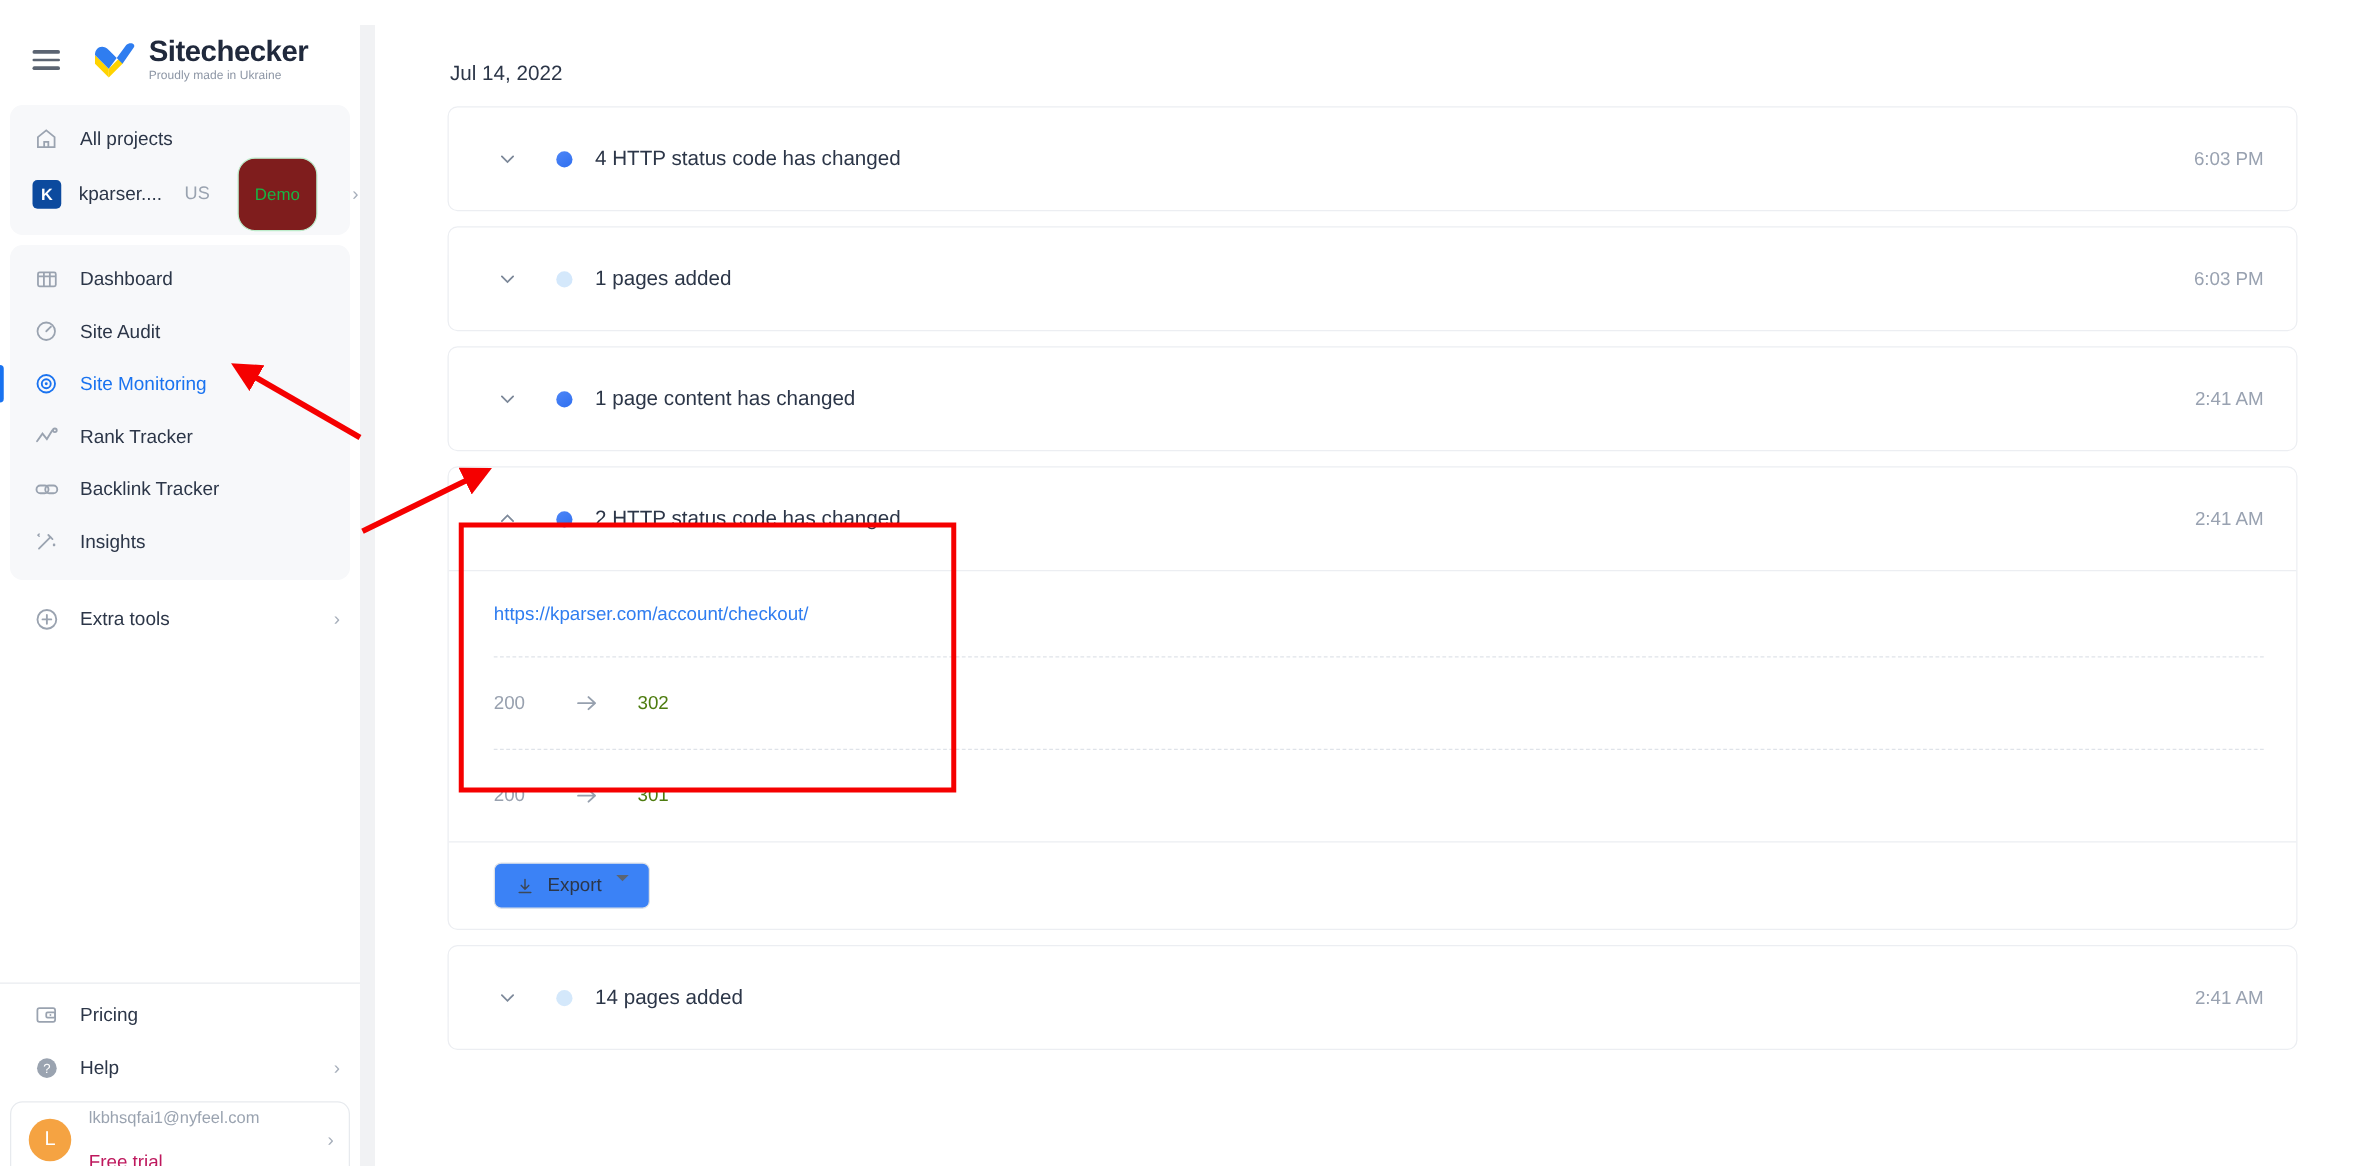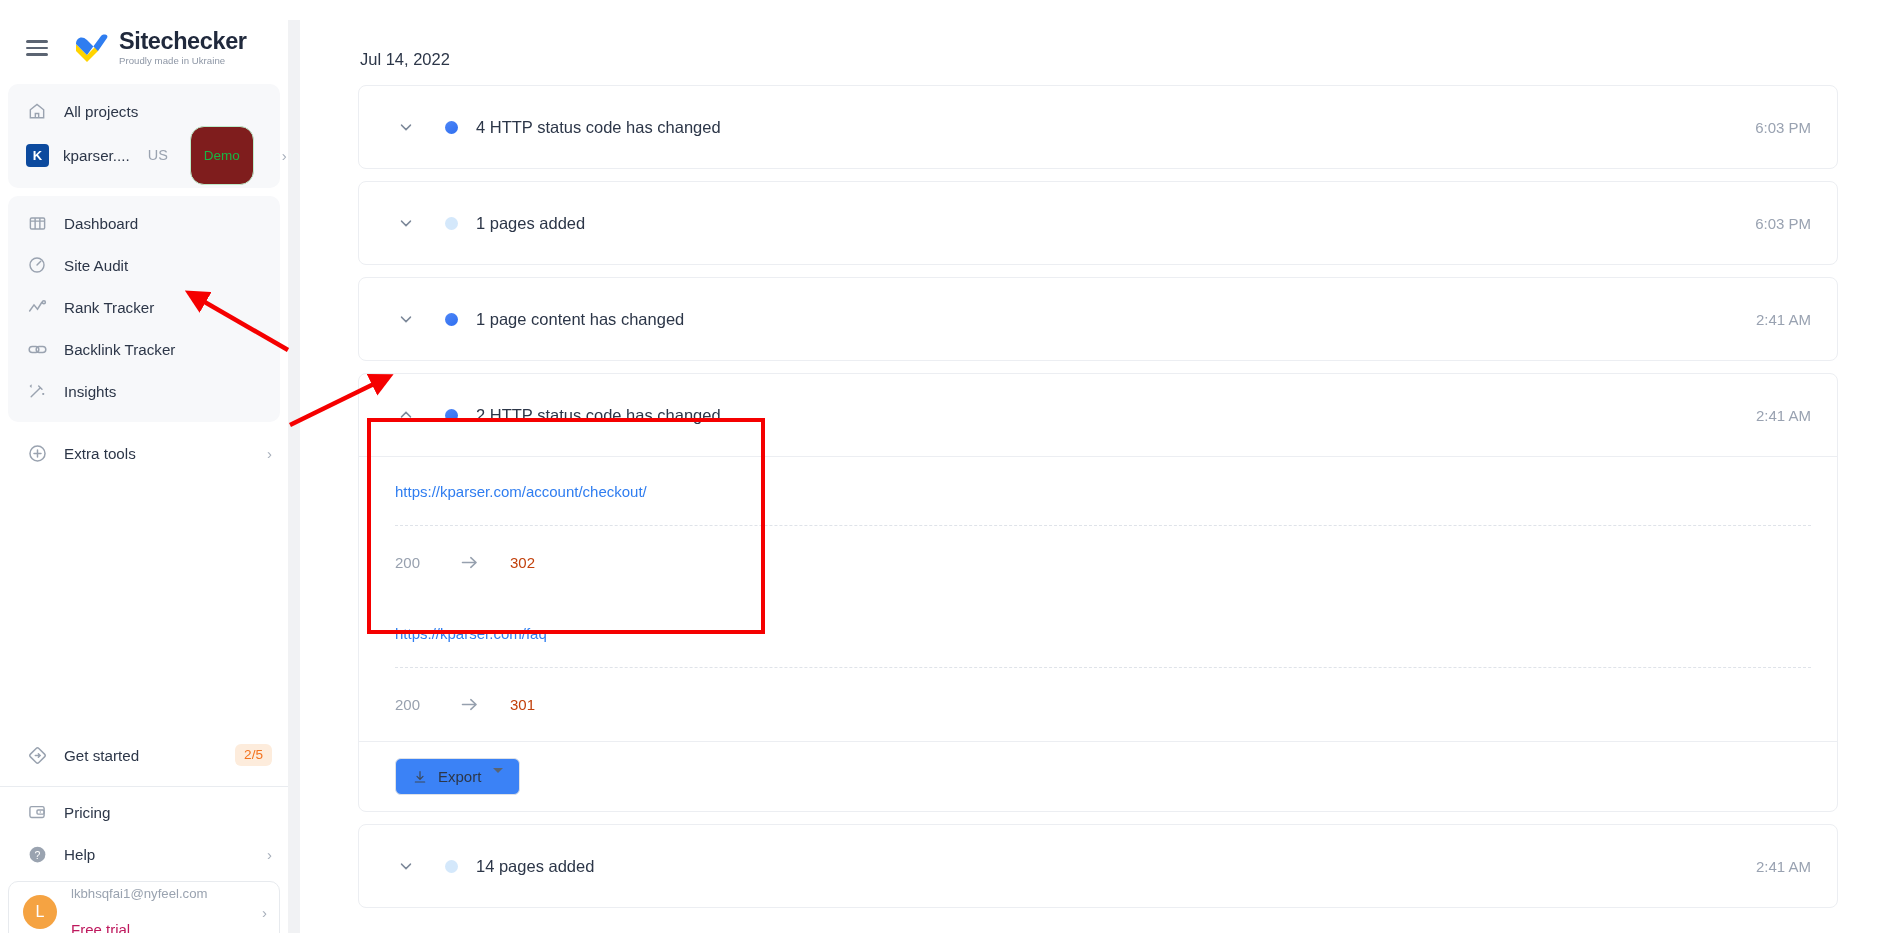--- a/index.html
+++ b/index.html
@@ -117,21 +117,21 @@
   .row-time { margin-left: auto; font-size: 15px; color: #99a2b1; }
 
   .card-body { border-top: 1px solid #eceef2; padding: 0 26px 0 0; }
   .detail-block { padding: 0 0 0 36px; }
   .det-url {
     font-size: 15px; color: #2f7df0; padding: 26px 0 25px 0; cursor: pointer;
   }
   .det-sep { height: 0; border-top: 1px dashed #dfe3e9; }
   .det-codes { display: flex; align-items: center; gap: 30px; padding: 26px 0 26px 0; }
   .code-old { font-size: 15px; color: #98a1af; width: 34px; }
-  .code-new { font-size: 15px; color: #c2410c; }
+  .code-new { font-size: 15px; color: #4d7c0f; }
   .arrow-ic { color: #96a0ae; display: flex; align-items: center; }
 
   .export-bar { border-top: 1px solid #eceef2; padding: 16px 0 16px 36px; }
   .export-btn {
     display: inline-flex; gap: 10px; border: 1px solid #dde1e7;
     background: #3b82f6; border-radius: 6px; padding: 9px 16px; cursor: pointer;
     font-size: 15px; color: #2c3648;
   }
   .caret { width: 0; height: 0; border-left: 5px solid transparent; border-right: 5px solid transparent; border-top: 5.5px solid #5b6472; margin-left: 2px; }
 
@@ -207,20 +207,31 @@
       <div class="sb-row">
         <span class="ic">
           <svg viewBox="0 0 24 24" width="20" height="20" fill="none" stroke="currentColor" stroke-width="1.7">
               <circle cx="12" cy="12" r="8.4"></circle>
               <path d="M12 12 L16.5 7.5" stroke-linecap="round"></path>
             </svg>
         </span>
         <span class="lbl">Site Audit</span>
       </div>
 
+      <div class="sb-row active">
+        <span class="active-bar"></span>
+        <span class="ic">
+          <svg viewBox="0 0 24 24" width="20" height="20" fill="none" stroke="currentColor" stroke-width="1.8">
+              <circle cx="12" cy="12" r="8.4"></circle>
+              <circle cx="12" cy="12" r="4.3"></circle>
+              <circle cx="12" cy="12" r="1.4" fill="currentColor" stroke="none"></circle>
+            </svg>
+        </span>
+        <span class="lbl">Site Monitoring</span>
+      </div>
 
       <div class="sb-row">
         <span class="ic">
           <svg viewBox="0 0 24 24" width="21" height="21" fill="none" stroke="currentColor" stroke-width="1.7" stroke-linecap="round">
               <path d="M3 16 L8 9 L12 14 L17 6"></path>
               <circle cx="19.3" cy="6" r="1.7"></circle>
             </svg>
         </span>
         <span class="lbl">Rank Tracker</span>
       </div>
@@ -257,31 +268,20 @@
             <path d="M12 8v8M8 12h8" stroke-linecap="round"></path>
           </svg>
       </span>
       <span class="lbl">Extra tools</span>
       <span class="spacer"></span>
       <span class="sb-chev">›</span>
     </div>
 
     <div class="sb-flex"></div>
 
-    <div class="sb-row" style="padding-left:26px">
-      <span class="ic">
-        <svg viewBox="0 0 24 24" width="21" height="21" fill="none" stroke="currentColor" stroke-width="1.7">
-            <rect x="5.2" y="5.2" width="13.6" height="13.6" rx="2.2" transform="rotate(45 12 12)"></rect>
-            <path d="M9.5 12h5M13 10l2 2-2 2" stroke-linecap="round"></path>
-          </svg>
-      </span>
-      <span class="lbl">Get started</span>
-      <span class="spacer"></span>
-      <span class="badge-count">2/5</span>
-    </div>
 
     <div class="sb-sep"></div>
 
     <div class="sb-row" style="padding-left:26px">
       <span class="ic">
         <svg viewBox="0 0 24 24" width="20" height="20" fill="none" stroke="currentColor" stroke-width="1.7">
             <rect x="3.5" y="5.5" width="17" height="13" rx="2"></rect>
             <rect x="12" y="9.5" width="8.5" height="5" rx="1.3"></rect>
             <circle cx="16" cy="12" r="0.9" fill="currentColor" stroke="none"></circle>
           </svg>
@@ -378,21 +378,20 @@
             <span class="arrow-ic">
               <svg viewBox="0 0 24 24" width="21" height="21" fill="none" stroke="currentColor" stroke-width="1.8" stroke-linecap="round" stroke-linejoin="round">
                   <path d="M4 12h15M13.5 6.5 L19.5 12 L13.5 17.5"></path>
                 </svg>
             </span>
             <span class="code-new">302</span>
           </div>
         </div>
 
         <div class="detail-block">
-          <div class="det-url">https://kparser.com/faq</div>
           <div class="det-sep"></div>
           <div class="det-codes">
             <span class="code-old">200</span>
             <span class="arrow-ic">
               <svg viewBox="0 0 24 24" width="21" height="21" fill="none" stroke="currentColor" stroke-width="1.8" stroke-linecap="round" stroke-linejoin="round">
                   <path d="M4 12h15M13.5 6.5 L19.5 12 L13.5 17.5"></path>
                 </svg>
             </span>
             <span class="code-new">301</span>
           </div>

